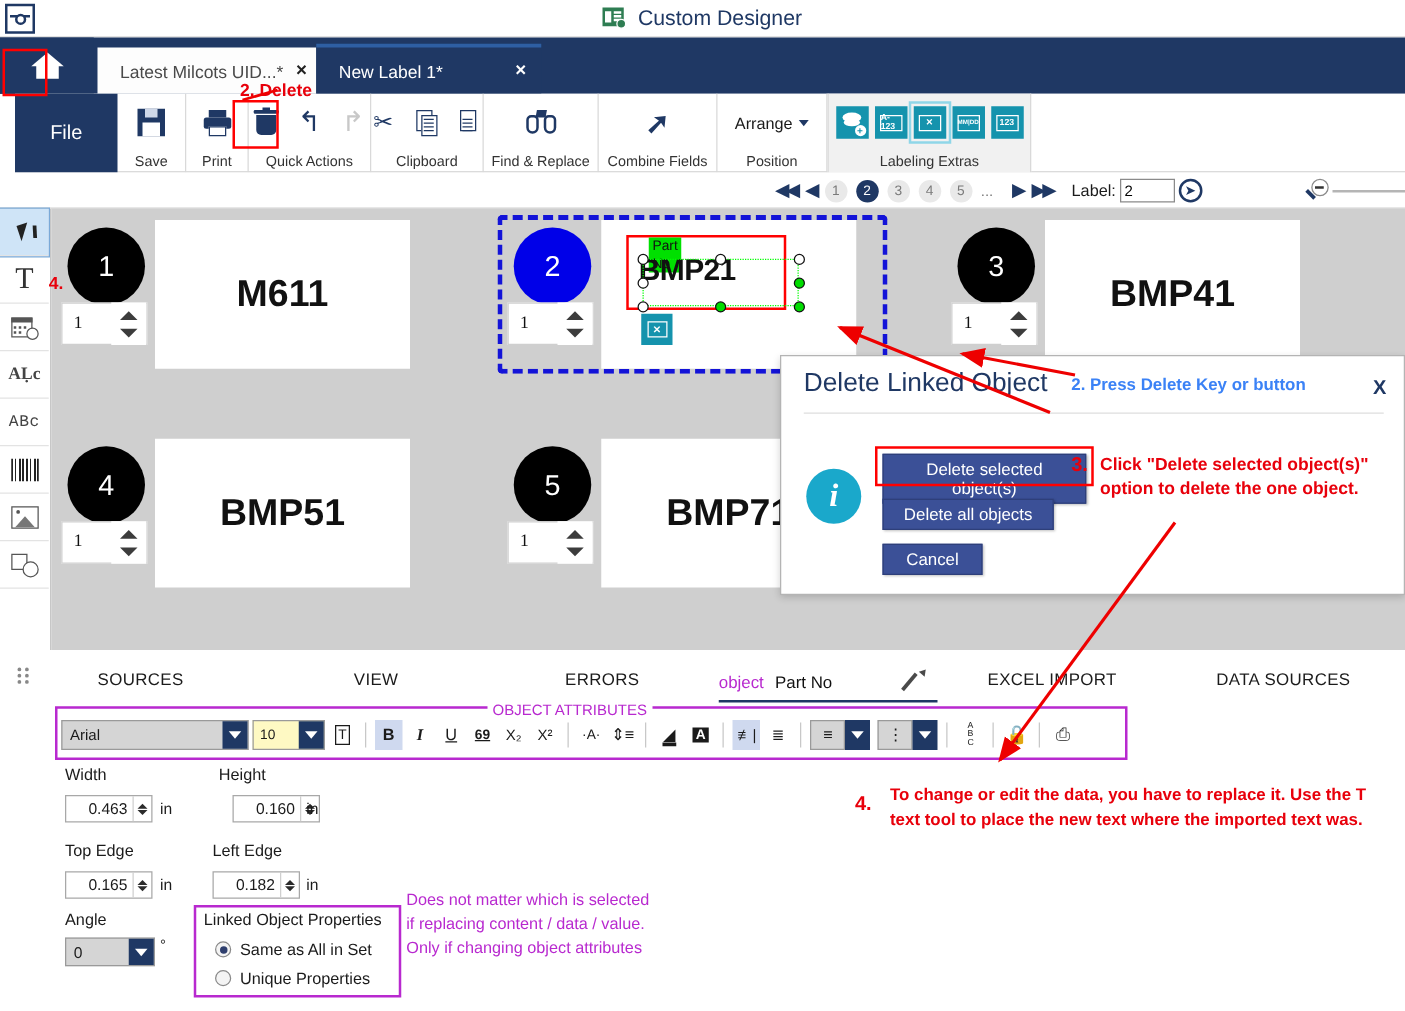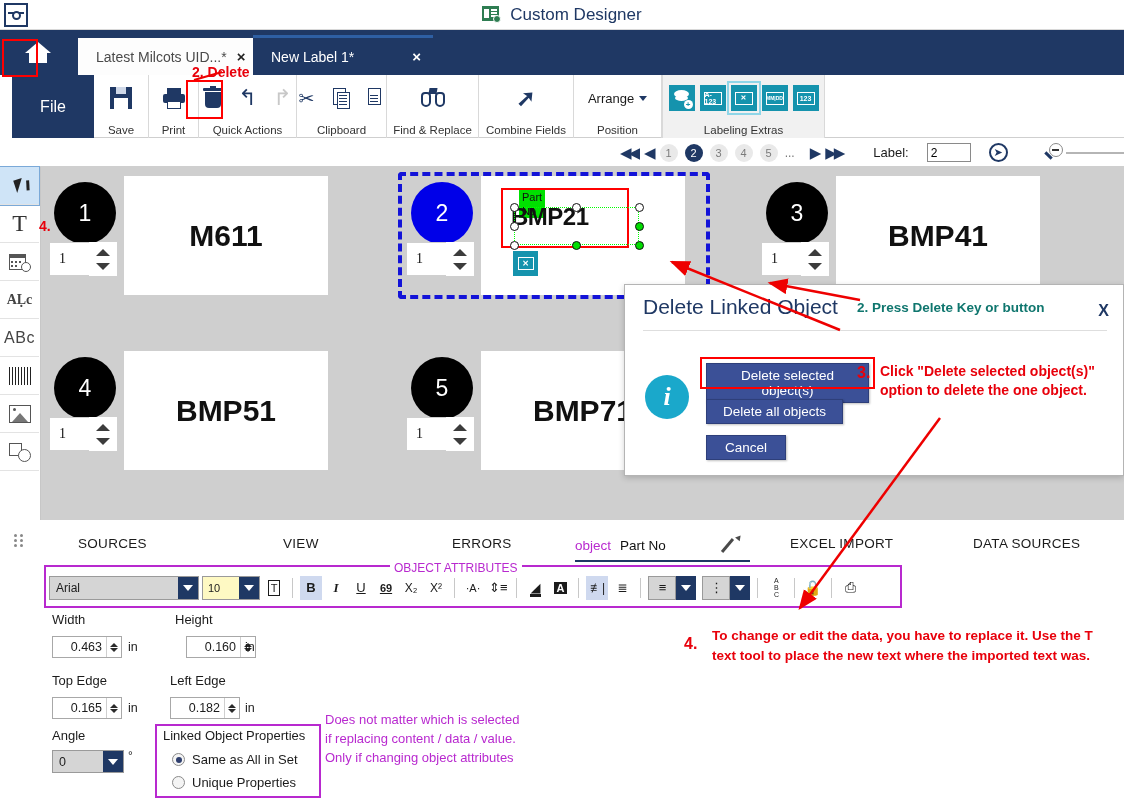--- a/index.html
+++ b/index.html
@@ -85,21 +85,21 @@
   #ann-2-delete { position:absolute; left:192px; top:64px; color:#e8000b; font-weight:bold; font-size:14px; z-index:30; }
   #trash-highlight { position:absolute; left:186px; top:80px; width:37px; height:39px; border:2.5px solid #ff0000; z-index:25; pointer-events:none; }
 
   
   #navbar { position:absolute; left:0; top:138px; width:1124px; height:29px; background:#fff; border-bottom:1px solid #cfcfcf; display:flex; align-items:center; }
   #navcluster { position:absolute; left:620px; top:0; height:29px; display:flex; align-items:center; gap:7px; }
   .nav-arrow { color:#1f3864; font-size:15px; line-height:1; letter-spacing:-3px; }
   .pagebtn { width:18px;height:18px; border-radius:50%; background:#e9e9e9; color:#7a7a7a; font-size:11px; display:flex; align-items:center; justify-content:center; }
   .pagebtn.active { background:#1f3864; color:#fff; }
   .navdots { color:#777; font-size:12px; }
-  #label-field-wrap { display:flex; align-items:center; gap:18px; margin-left:24px; }
+  #label-field-wrap { display:flex; align-items:center; gap:3px; margin-left:8px; }
   #label-input { width:44px; height:19px; border:1px solid #8a8a8a; font-size:12px; padding:0 3px; }
   #go-circ { width:19px;height:19px;border-radius:50%;border:2px solid #1f3864; color:#1f3864; font-size:11px; display:flex;align-items:center;justify-content:center; }
   #zoomwrap { position:absolute; right:0px; top:3px; width:80px; height:24px; display:flex; align-items:center; gap:2px; }
   .magn { width:20px;height:20px; position:relative; }
   .magn .mg-c { position:absolute; right:1px; top:0; width:14px;height:14px;border-radius:50%; border:1.5px solid #8a8a8a; }
   .magn .mg-m { position:absolute; right:5px; top:6px; width:7px; height:1.5px; background:#333; }
   .magn .mg-h { position:absolute; left:0px; top:11px; width:9px;height:3px; background:#1f3864; transform:rotate(45deg); }
   .zline { flex:1; height:2px; background:#b5b5b5; }
 
   
@@ -109,21 +109,21 @@
   .cursor-ic { width:0;height:0; border-left:9px solid #222; border-bottom:13px solid transparent; transform:rotate(-18deg); position:relative; }
   .cursor-ic:after { content:""; position:absolute; left:2px; top:4px; width:3px;height:10px; background:#222; transform:rotate(15deg); }
   #tool-text-hl { position:absolute; left:2px; top:39px; width:36px; height:38px; border:2.5px solid #ff0000; z-index:14; pointer-events:none; }
   #ann-4-tool { position:absolute; left:39px; top:218px; color:#e8000b; font-weight:bold; font-size:14px; z-index:20; }
   .ic-cal { width:22px;height:20px; position:relative; }
   .ic-cal .cal-b { position:absolute; left:0;top:2px;width:17px;height:16px; border:1.6px solid #555; }
   .ic-cal .cal-t { position:absolute; left:0;top:2px;width:17px;height:4px; background:#555; }
   .ic-cal .cal-dots { position:absolute; left:2px; top:9px; width:2px;height:2px; background:#555; box-shadow:4px 0 0 #555, 8px 0 0 #555, 0 4px 0 #555, 4px 4px 0 #555; }
   .ic-cal .cal-clock { position:absolute; right:0; bottom:0; width:10px;height:10px; border-radius:50%; border:1.6px solid #555; background:#fff; }
   .ic-arcabc { font-family:"Liberation Serif", serif; font-size:14px; color:#444; font-weight:bold; }
-  .ic-abc { font-family:Liberation Sans, sans-serif; font-size:16px; color:#444; letter-spacing:0.5px; }
+  .ic-abc { font-family:Liberation Mono, monospace; font-size:13px; color:#444; letter-spacing:0.5px; }
   .ic-barcode { width:22px;height:18px; background:repeating-linear-gradient(to right,#222 0 1.5px,#fff 1.5px 3px,#222 3px 4px,#fff 4px 6px); }
   .ic-img { width:22px;height:18px; border:1.6px solid #555; background:#fff; position:relative; overflow:hidden; }
   .ic-img:after { content:""; position:absolute; left:2px; bottom:0; width:0;height:0; border-left:8px solid transparent; border-right:8px solid transparent; border-bottom:9px solid #777; }
   .ic-img:before { content:""; position:absolute; left:3px; top:2px; width:3px;height:3px;border-radius:50%; background:#555; }
   .ic-shape { width:22px;height:20px; position:relative; }
   .ic-shape .sq { position:absolute; left:0; top:1px; width:13px;height:13px; border:1.6px solid #555; }
   .ic-shape .ci { position:absolute; right:0; bottom:0px; width:13px;height:13px;border-radius:50%; border:1.6px solid #555; background:#fff; }
 
   
   #canvas { position:absolute; left:41px; top:167px; width:1083px; height:353px; background:#cfcfcf; }
@@ -157,21 +157,21 @@
   #dlg-title { position:absolute; left:18px; top:10px; font-size:21px; color:#1f3864; }
   #dlg-close { position:absolute; right:14px; top:17px; font-size:16px; font-weight:bold; color:#1f3864; }
   #dlg-sep { position:absolute; left:18px; top:45px; width:464px; height:1px; background:#dedede; }
   #dlg-q { position:absolute; left:28px; top:53px; width:460px; font-size:12.5px; color:#222; text-align:center; }
   #dlg-info { position:absolute; left:20px; top:90px; width:44px; height:44px; border-radius:50%; background:#1aa8cb; color:#fff; font-family:"Liberation Serif", serif; font-style:italic; font-weight:bold; font-size:26px; display:flex; align-items:center; justify-content:center; }
   .dlgbtn { position:absolute; background:#3b5097; color:#fff; font-size:13.5px; border:1px solid #2e3f7a; padding:4px 10px; text-align:center; box-shadow:1px 1px 2px rgba(0,0,0,.25); }
   #dlg-btn1 { left:81px; top:78px; width:163px; }
   #dlg-btn2 { left:81px; top:114px; width:137px; }
   #dlg-btn3 { left:81px; top:150px; width:80px; }
   #dlg-btn1-hl { position:absolute; left:75px; top:72px; width:175px; height:32px; border:2.5px solid #ff0000; }
-  #ann-2-dlg { position:absolute; left:857px; top:300px; color:#0f766e; font-weight:bold; font-size:13.5px; z-index:45; }
+  #ann-2-dlg { position:absolute; left:857px; top:300px; color:#3b82f6; font-weight:bold; font-size:13.5px; z-index:45; }
   #ann-3-dlg { position:absolute; left:880px; top:362px; width:215px; color:#e8000b; font-weight:bold; font-size:14px; line-height:1.35; z-index:45; }
   #ann-3-num { position:absolute; left:857px; top:364px; color:#e8000b; font-weight:bold; font-size:16px; z-index:45; }
 
   
   #bottom { position:absolute; left:0; top:520px; width:1124px; height:289px; background:#fff; }
   #grip { position:absolute; left:14px; top:14px; width:14px; height:14px; }
   #grip i { position:absolute; width:3px;height:3px;background:#888; border-radius:50%; }
   #tabsbar { position:absolute; left:0; top:0; width:1124px; height:45px; }
   .btab { position:absolute; top:16px; font-size:13.5px; color:#1b1b1b; letter-spacing:0.3px; }
   #btab-object-wrap { position:absolute; left:575px; top:10px; width:175px; height:32px; border-bottom:2.5px solid #1f3864; display:flex; align-items:center; gap:9px; }

